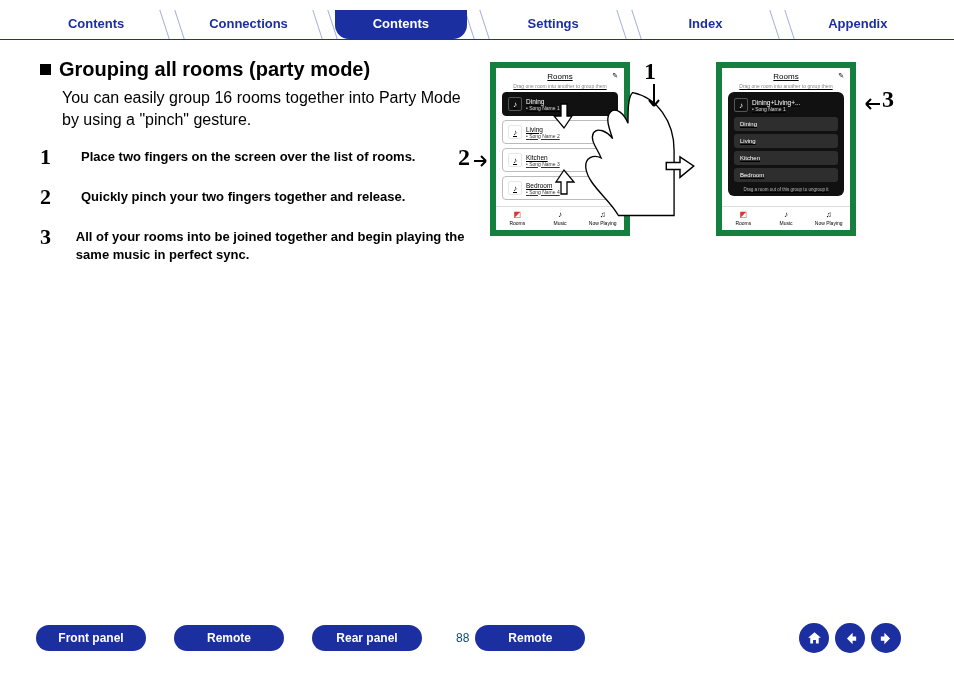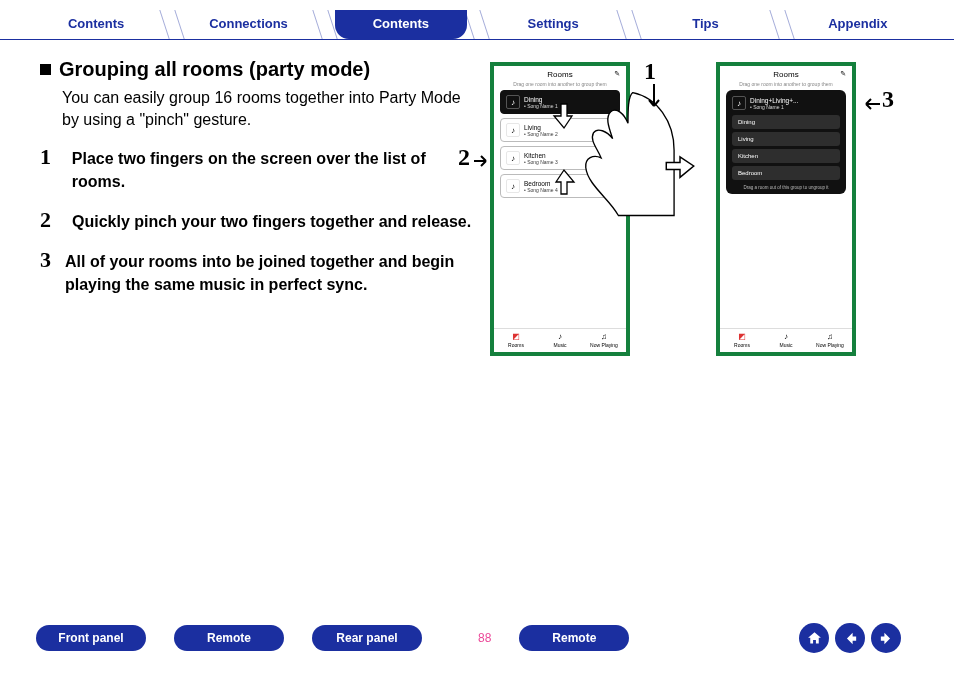--- a/index.html
+++ b/index.html
@@ -49,27 +49,28 @@
     display: flex;
     padding: 18px 30px 0 40px;
   }
   .left { flex: 1; max-width: 440px; }
   .heading-row { display:flex; align-items:center; gap:8px; margin-bottom:6px;}
   .sq { width:11px; height:11px; background:#000; }
   .heading { font-size:20px; font-weight:bold; }
   .intro { font-size:16px; margin:0 0 14px 22px; line-height:1.35; }
   .step { display:flex; gap:14px; margin-bottom:14px; }
   .step-num { font-size:22px; font-weight:bold; width:18px; font-family: Georgia, 'Times New Roman', serif;}
-  .step-text { font-size:16px; font-weight:bold; line-height:1.4; padding-top:4px;}
+  .step-text { font-size:13px; font-weight:bold; line-height:1.4; padding-top:4px;margin-left:9px;}
   .right { flex:1; position:relative; }
   .phone {
     position:absolute;
-    width:140px; height:294px;
-    border:4px solid #15803d; background:#fff;
+    width:140px; height:174px;
+    border:6px solid #15803d; background:#fff;
     font-size:6px;
+    text-decoration:underline;
   }
   .phone-title { text-align:center; font-size:8px; padding:4px 0 2px; font-weight:500;}
   .phone-sub { text-align:center; font-size:5px; color:#888; padding-bottom:3px;}
   .pencil { position:absolute; top:4px; right:6px; font-size:7px;}
   .room-list { padding:0 6px; display:flex; flex-direction:column; gap:4px;}
   .room-card {
     border:1px solid #bbb; border-radius:4px; padding:4px 5px;
     display:flex; align-items:center; gap:4px; background:#fff;
   }
   .room-card.dark { background:#111; color:#fff; border-color:#111;}
@@ -102,41 +103,41 @@
   .hand svg { width:100%; height:100%; }
   .footer {
     position:absolute; bottom:20px; left:0; right:17px;
     display:flex; align-items:center; padding:0 36px;
   }
   .fbtn {
     background:#1b2fa0; color:#fff; font-size:12px; font-weight:bold;
     border-radius:14px; padding:6px 0; width:110px; text-align:center; margin-right:28px;
     cursor:pointer;
   }
-  .pgno { font-size:12px; color:#ec4899; margin:0 28px;}
+  .pgno { font-size:12px; color:#0c4a6e; margin:0 6px;}
   .nav-icons { margin-left:auto; display:flex; gap:6px;}
   .circ {
     width:30px; height:30px; border-radius:50%; background:#1b2fa0; color:#fff;
     display:flex; align-items:center; justify-content:center; cursor:pointer;
   }
   .circ svg{ width:17px; height:17px; fill:#fff;}
 </style>
 </head>
 <body>
 
 <div class="topnav">
   <div class="tab">Contents</div>
   <div class="tab-sep"></div>
   <div class="tab">Connections</div>
   <div class="tab-sep"></div>
   <div class="tab active">Contents</div>
   <div class="tab-sep"></div>
   <div class="tab">Settings</div>
   <div class="tab-sep"></div>
-  <div class="tab">Tips</div>
+  <div class="tab">Index</div>
   <div class="tab-sep"></div>
   <div class="tab">Appendix</div>
 </div>
 
 <div class="content">
   <div class="left">
     <div class="heading-row">
       <div class="sq"></div>
       <div class="heading">Grouping all rooms (party mode)</div>
     </div>

